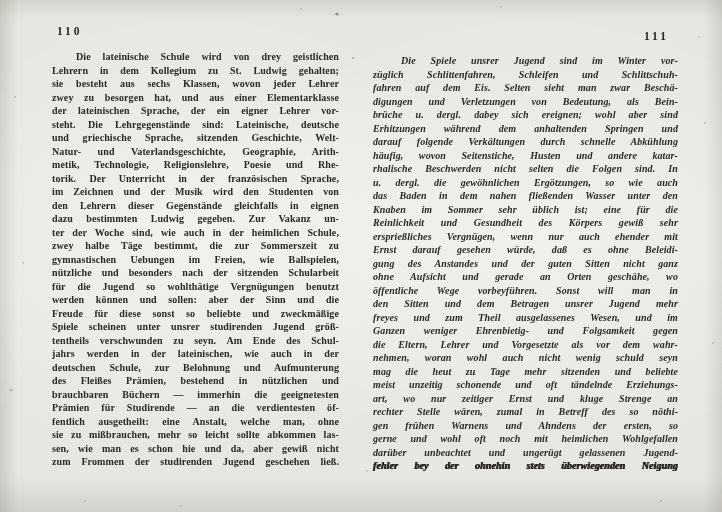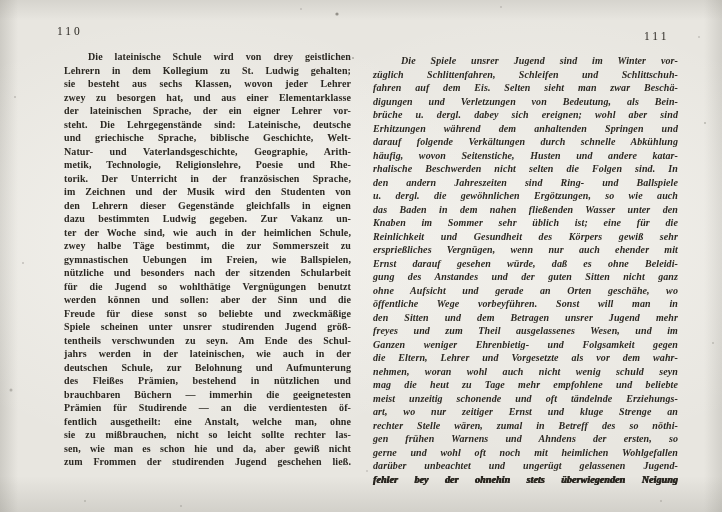--- a/index.html
+++ b/index.html
@@ -8,29 +8,29 @@
     background-color: #e8e6e0;
     background-image:
       radial-gradient(ellipse 430px 310px at 27% 46%, rgba(252,251,247,.55), rgba(252,251,247,0) 72%),
       radial-gradient(ellipse 430px 310px at 74% 46%, rgba(252,251,247,.50), rgba(252,251,247,0) 72%),
       linear-gradient(90deg, rgba(110,108,100,.22), rgba(110,108,100,0) 2.5%, rgba(110,108,100,0) 97.5%, rgba(110,108,100,.18)),
       linear-gradient(180deg, rgba(110,108,100,.15), rgba(110,108,100,0) 4%, rgba(110,108,100,0) 93%, rgba(110,108,100,.18));
     font-family: "Liberation Serif", "DejaVu Serif", serif;
     color: #2b2822;
   }
   .pagenum {
-    position: absolute; font-weight: normal; font-size: 11.5px; letter-spacing: 3px;
+    position: absolute; font-weight: bold; font-size: 11.5px; letter-spacing: 3px;
   }
   #pagenum-left  { left: 57px;  top: 25px; }
   #pagenum-right { left: 644px; top: 30px; }
   .col {
     position: absolute; font-size: 10px; font-weight: bold;
     line-height: 13.5px; letter-spacing: 0.1px;
   }
-  #col-left  { left: 64px;  top: 50px; width: 287px; }
+  #col-left  { left: 52px;  top: 50px; width: 287px; }
   #col-right { left: 373px; top: 54px; width: 305px; font-style: italic; }
   .line {
     height: 13.5px; white-space: normal;
     text-align: justify; text-align-last: justify;
   }
   #col-left  .line.indent { text-indent: 24px; }
   #col-right .line.indent { text-indent: 28px; }
   
   #col-right .line:last-child { text-shadow: .45px 0 0 currentColor, -.3px 0 0 currentColor; }
   .specks {
@@ -61,21 +61,21 @@
 
   <div>
     <div class="pagenum" id="pagenum-left">110</div>
     <div class="col" id="col-left">
         <div class="line indent">Die lateinische Schule wird von drey geistlichen</div>
         <div class="line">Lehrern in dem Kollegium zu St. Ludwig gehalten;</div>
         <div class="line">sie besteht aus sechs Klassen, wovon jeder Lehrer</div>
         <div class="line">zwey zu besorgen hat, und aus einer Elementarklasse</div>
         <div class="line">der lateinischen Sprache, der ein eigner Lehrer vor-</div>
         <div class="line">steht. Die Lehrgegenstände sind: Lateinische, deutsche</div>
-        <div class="line">und griechische Sprache, biblische Geschichte, Welt-</div>
+        <div class="line">und griechische Sprache, sitzenden Geschichte, Welt-</div>
         <div class="line">Natur- und Vaterlandsgeschichte, Geographie, Arith-</div>
         <div class="line">metik, Technologie, Religionslehre, Poesie und Rhe-</div>
         <div class="line">torik. Der Unterricht in der französischen Sprache,</div>
         <div class="line">im Zeichnen und der Musik wird den Studenten von</div>
         <div class="line">den Lehrern dieser Gegenstände gleichfalls in eignen</div>
         <div class="line">dazu bestimmten Ludwig gegeben. Zur Vakanz un-</div>
         <div class="line">ter der Woche sind, wie auch in der heimlichen Schule,</div>
         <div class="line">zwey halbe Täge bestimmt, die zur Sommerszeit zu</div>
         <div class="line">gymnastischen Uebungen im Freien, wie Ballspielen,</div>
         <div class="line">nützliche und besonders nach der sitzenden Schularbeit</div>
@@ -83,54 +83,53 @@
         <div class="line">werden können und sollen: aber der Sinn und die</div>
         <div class="line">Freude für diese sonst so beliebte und zweckmäßige</div>
         <div class="line">Spiele scheinen unter unsrer studirenden Jugend größ-</div>
         <div class="line">tentheils verschwunden zu seyn. Am Ende des Schul-</div>
         <div class="line">jahrs werden in der lateinischen, wie auch in der</div>
         <div class="line">deutschen Schule, zur Belohnung und Aufmunterung</div>
         <div class="line">des Fleißes Prämien, bestehend in nützlichen und</div>
         <div class="line">brauchbaren Büchern — immerhin die geeignetesten</div>
         <div class="line">Prämien für Studirende — an die verdientesten öf-</div>
         <div class="line">fentlich ausgetheilt: eine Anstalt, welche man, ohne</div>
-        <div class="line">sie zu mißbrauchen, nicht so leicht sollte rechter las-</div>
+        <div class="line">sie zu mißbrauchen, mehr so leicht sollte abkommen las-</div>
         <div class="line">sen, wie man es schon hie und da, aber gewiß nicht</div>
         <div class="line">zum Frommen der studirenden Jugend geschehen ließ.</div>
       </div>
   </div>
 
   <div>
     <div class="pagenum" id="pagenum-right">111</div>
     <div class="col" id="col-right">
         <div class="line indent">Die Spiele unsrer Jugend sind im Winter vor-</div>
         <div class="line">züglich Schlittenfahren, Schleifen und Schlittschuh-</div>
         <div class="line">fahren auf dem Eis. Selten sieht man zwar Beschä-</div>
         <div class="line">digungen und Verletzungen von Bedeutung, als Bein-</div>
         <div class="line">brüche u. dergl. dabey sich ereignen; wohl aber sind</div>
         <div class="line">Erhitzungen während dem anhaltenden Springen und</div>
         <div class="line">darauf folgende Verkältungen durch schnelle Abkühlung</div>
         <div class="line">häufig, wovon Seitenstiche, Husten und andere katar-</div>
         <div class="line">rhalische Beschwerden nicht selten die Folgen sind. In</div>
-        <div class="line">den andern Jahreszeiten sind Ring- und Ballspiele</div>
         <div class="line">u. dergl. die gewöhnlichen Ergötzungen, so wie auch</div>
         <div class="line">das Baden in dem nahen fließenden Wasser unter den</div>
         <div class="line">Knaben im Sommer sehr üblich ist; eine für die</div>
         <div class="line">Reinlichkeit und Gesundheit des Körpers gewiß sehr</div>
         <div class="line">ersprießliches Vergnügen, wenn nur auch ehender mit</div>
         <div class="line">Ernst darauf gesehen würde, daß es ohne Beleidi-</div>
         <div class="line">gung des Anstandes und der guten Sitten nicht ganz</div>
         <div class="line">ohne Aufsicht und gerade an Orten geschähe, wo</div>
         <div class="line">öffentliche Wege vorbeyführen. Sonst will man in</div>
         <div class="line">den Sitten und dem Betragen unsrer Jugend mehr</div>
         <div class="line">freyes und zum Theil ausgelassenes Wesen, und im</div>
         <div class="line">Ganzen weniger Ehrenbietig- und Folgsamkeit gegen</div>
         <div class="line">die Eltern, Lehrer und Vorgesetzte als vor dem wahr-</div>
         <div class="line">nehmen, woran wohl auch nicht wenig schuld seyn</div>
-        <div class="line">mag die heut zu Tage mehr empfohlene und beliebte</div>
+        <div class="line">mag die heut zu Tage mehr sitzenden und beliebte</div>
         <div class="line">meist unzeitig schonende und oft tändelnde Erziehungs-</div>
         <div class="line">art, wo nur zeitiger Ernst und kluge Strenge an</div>
         <div class="line">rechter Stelle wären, zumal in Betreff des so nöthi-</div>
         <div class="line">gen frühen Warnens und Ahndens der ersten, so</div>
         <div class="line">gerne und wohl oft noch mit heimlichen Wohlgefallen</div>
         <div class="line">darüber unbeachtet und ungerügt gelassenen Jugend-</div>
         <div class="line">fehler bey der ohnehin stets überwiegenden Neigung</div>
       </div>
   </div>
 

